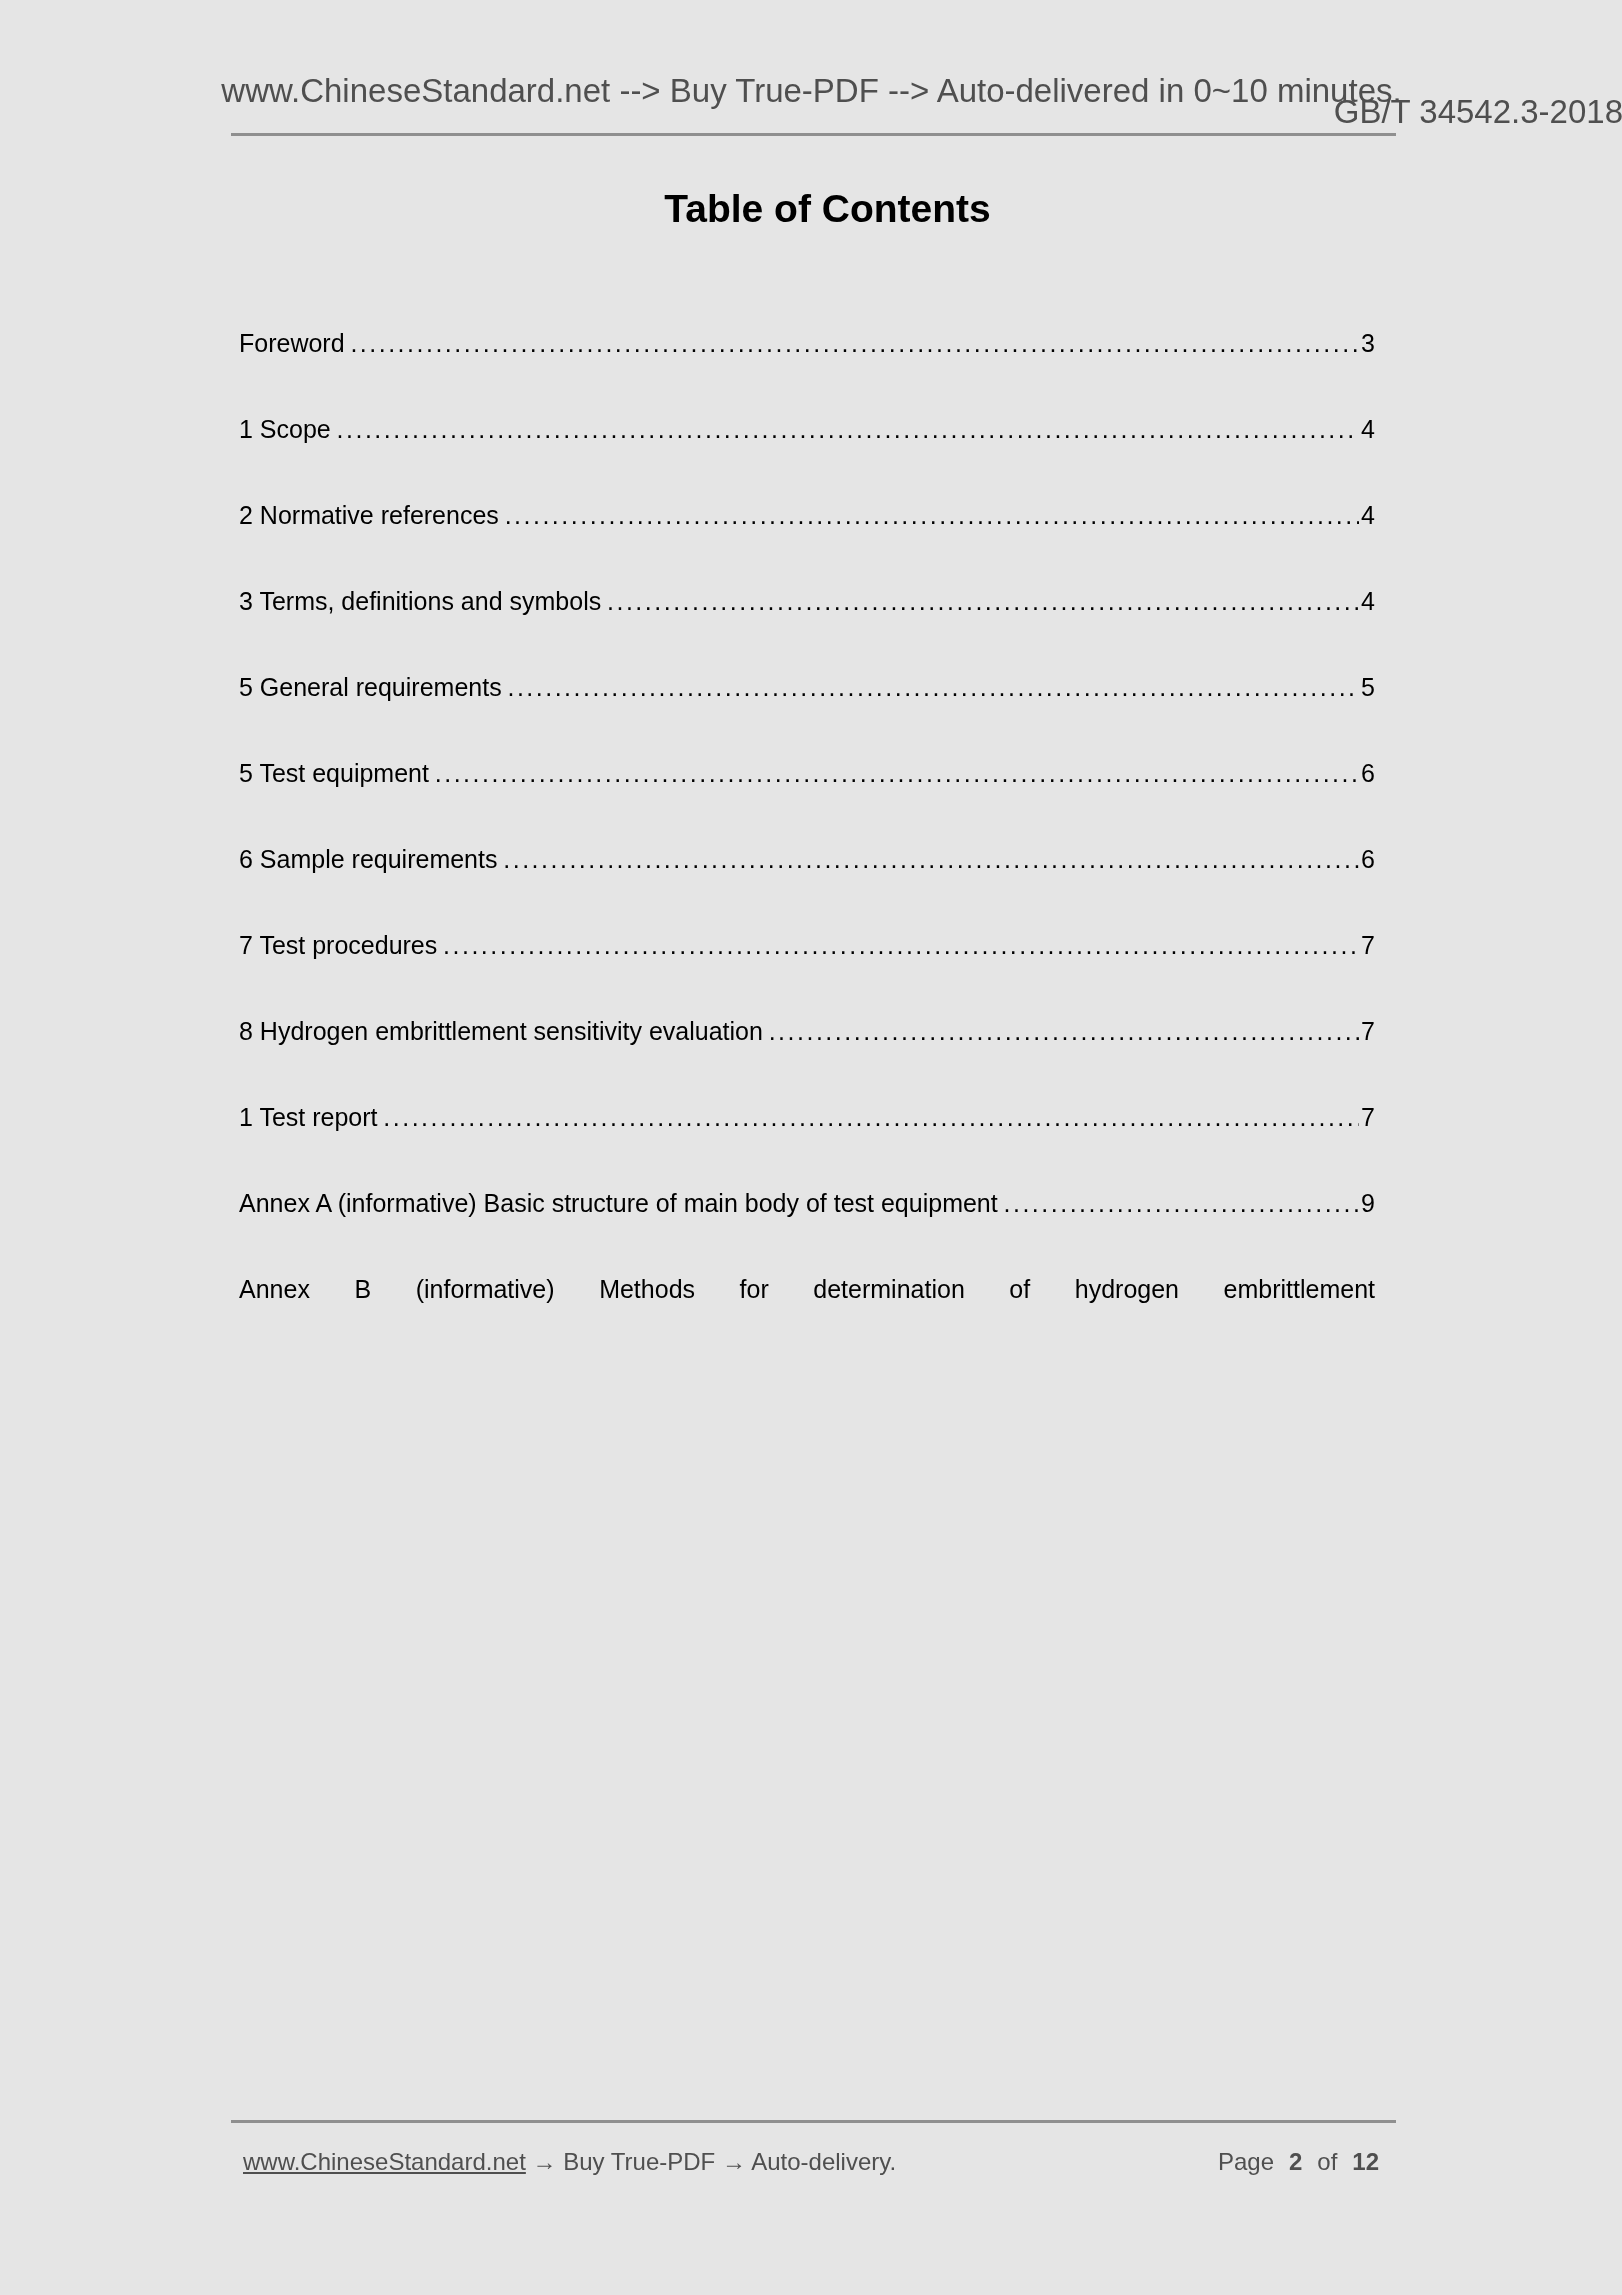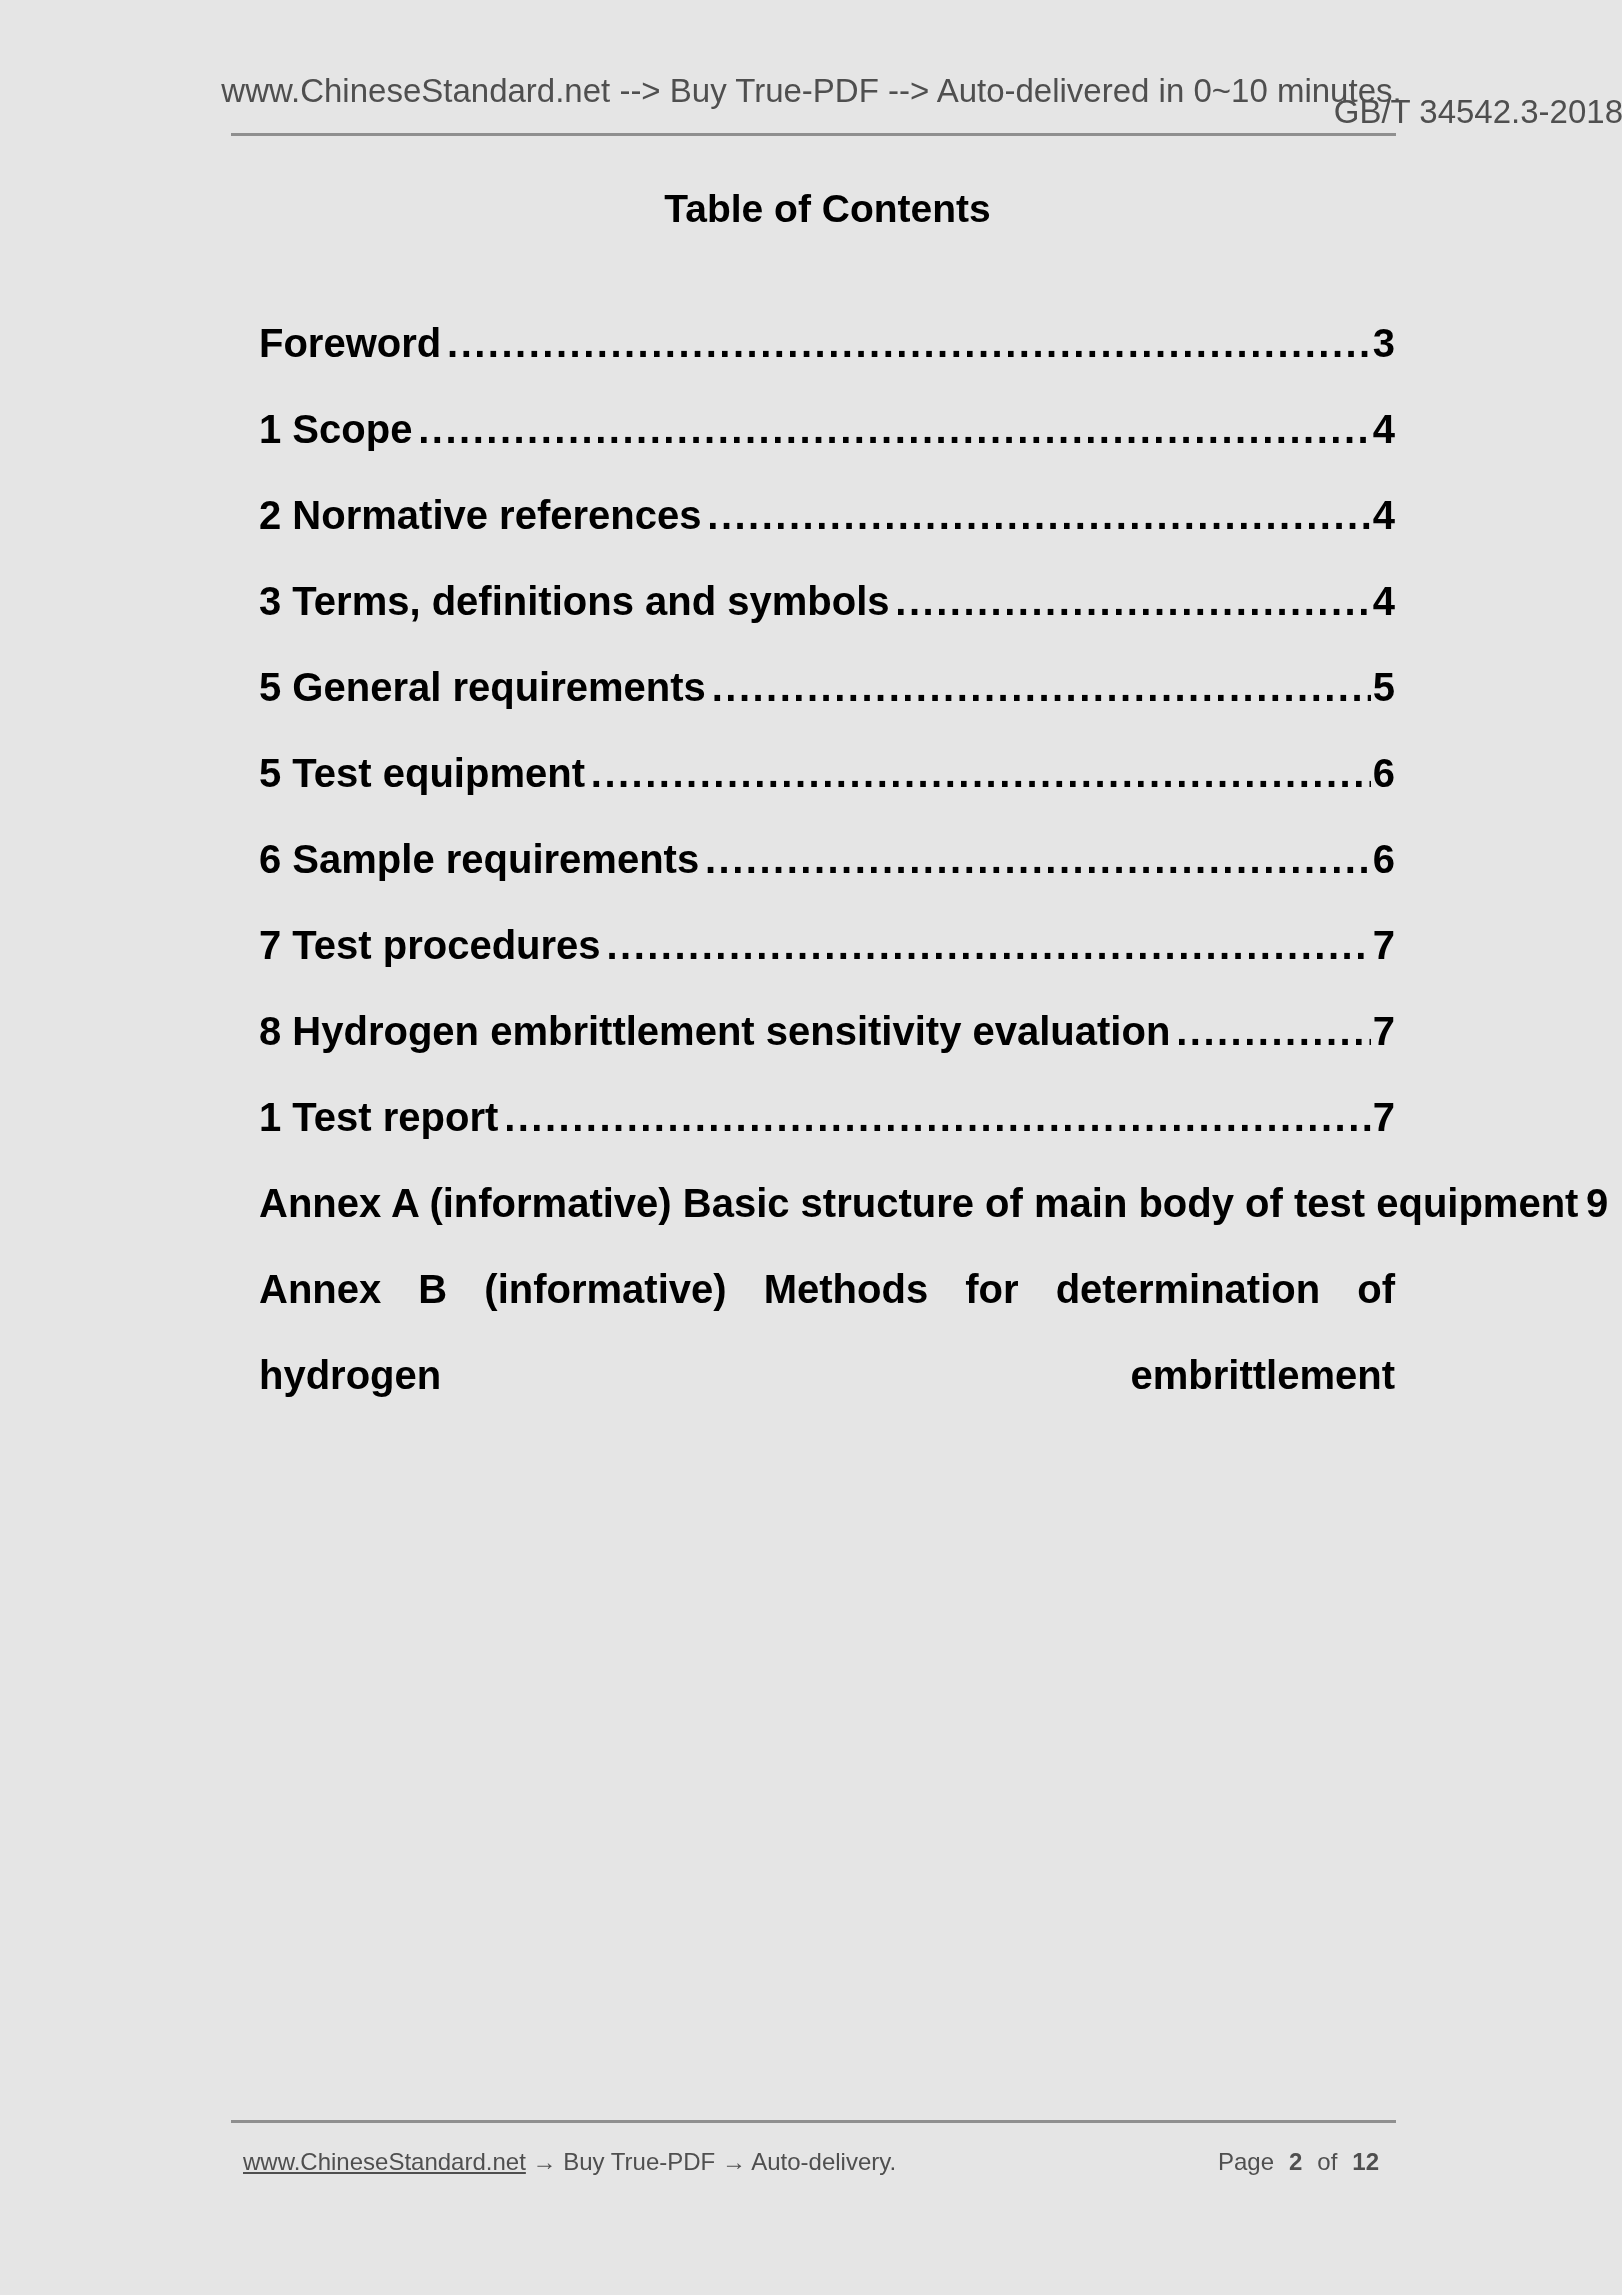--- a/index.html
+++ b/index.html
@@ -43,24 +43,23 @@
     text-align: center;
     font-size: 39px;
     font-weight: bold;
     color: #000000;
   }
 
   
   .toc {
     position: absolute;
     top: 300px;
-    left: 259px;
+    left: 239px;
     width: 1136px;
-    font-size: 40px;
-    font-weight: bold;
+    font-size: 25px;
   }
   .toc-row {
     display: flex;
     height: 86px;
     line-height: 86px;
   }
   .toc-label { white-space: nowrap; }
   .toc-dots {
     flex: 1;
     overflow: hidden;

